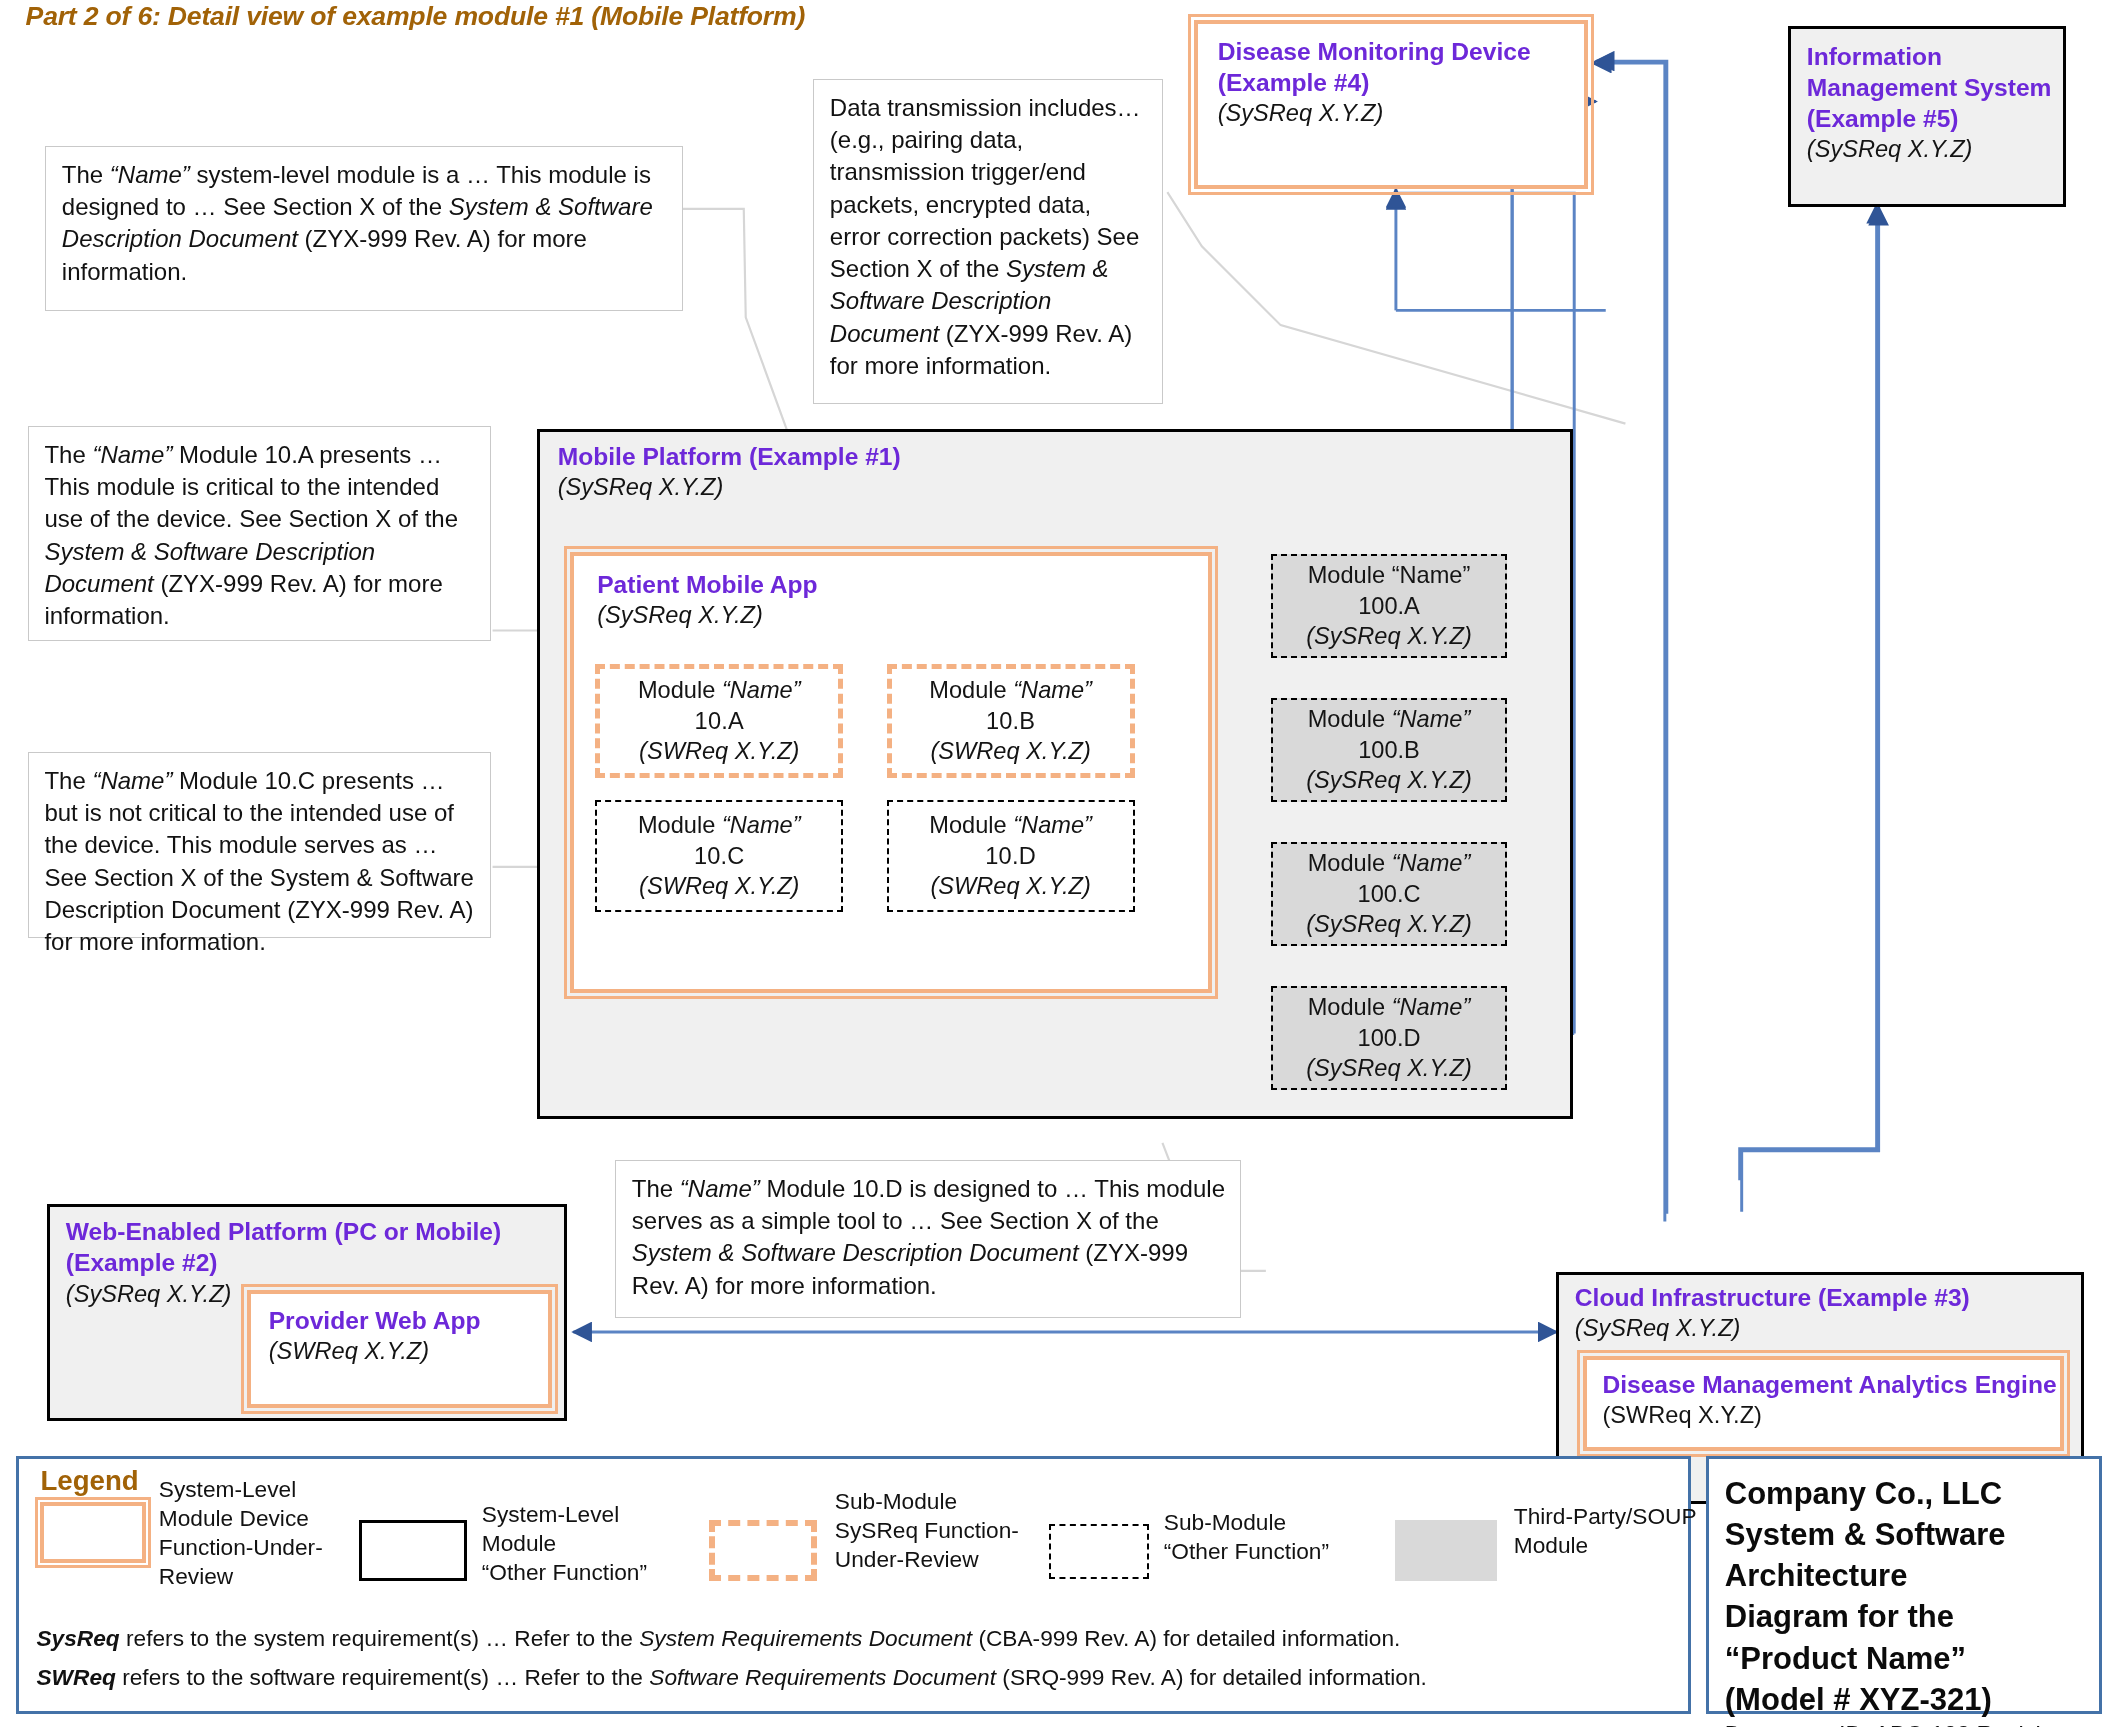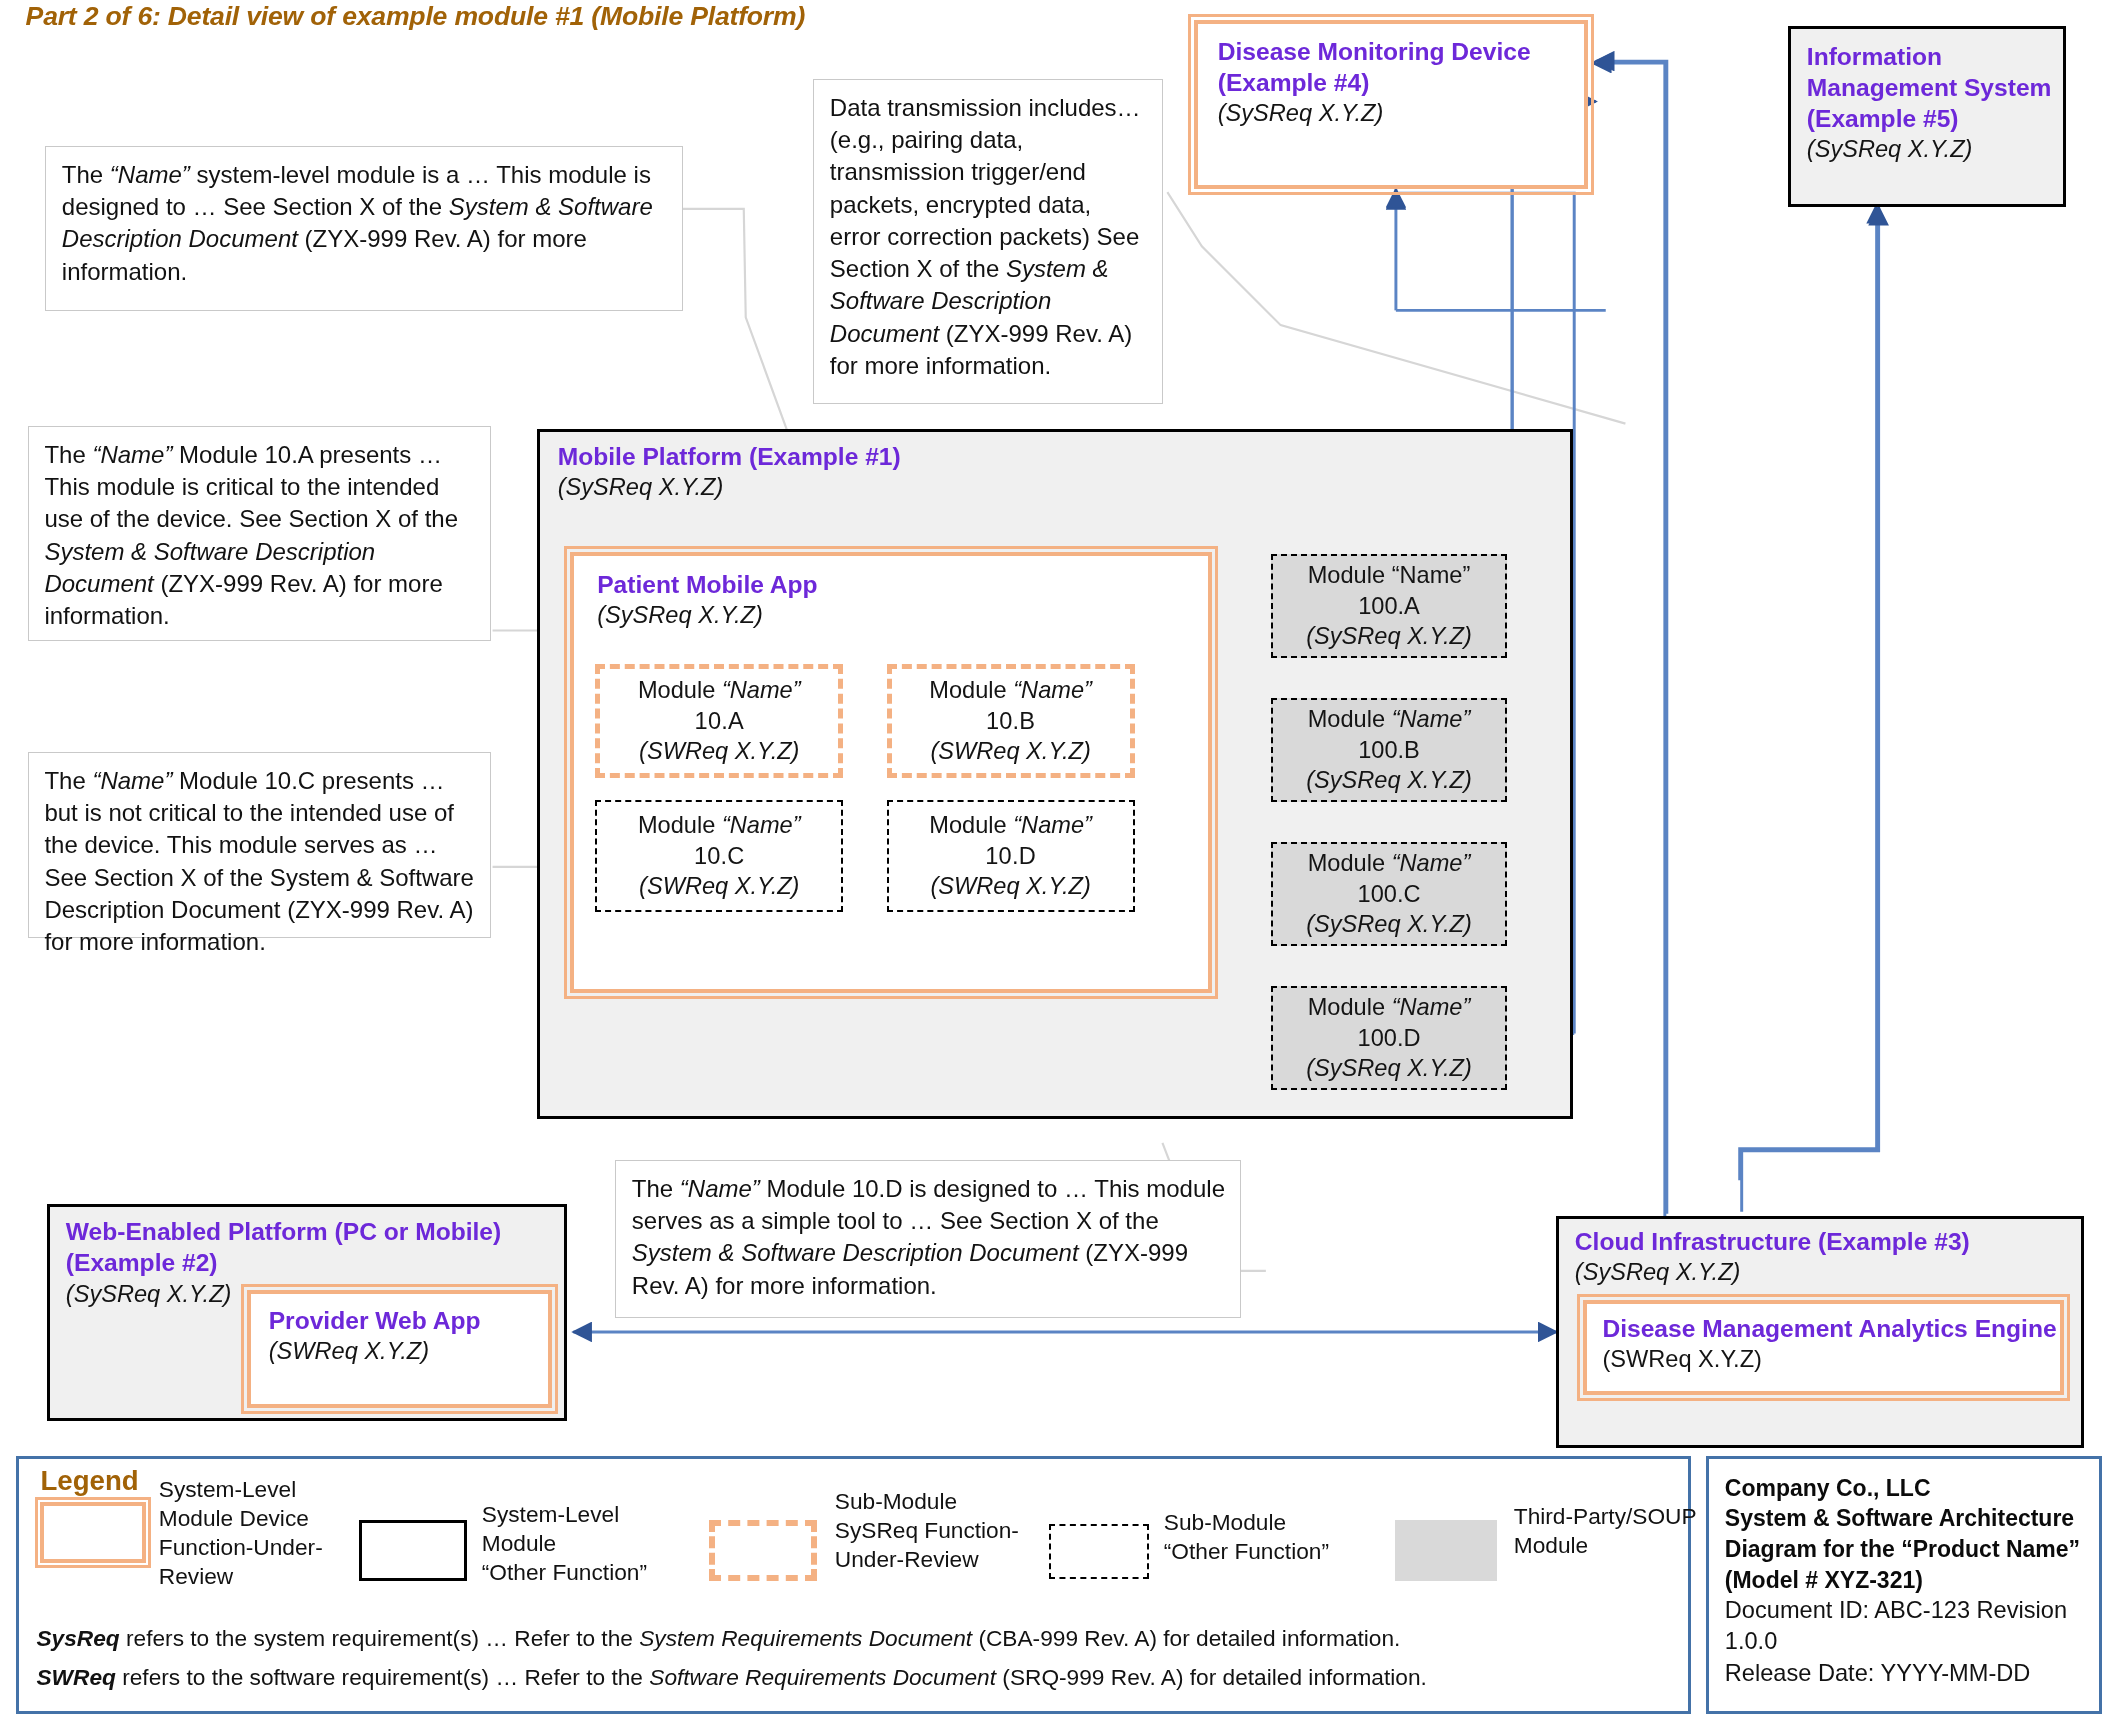--- a/index.html
+++ b/index.html
@@ -96,21 +96,21 @@
   }
   .lg-foot b{font-weight:bold;font-style:italic;}
   .lg-foot i{font-style:italic;}
 
   
   #title-block{
     left:1706px; top:1456px; width:396px; height:258px;
     border:3px solid #4472a8; background:#ffffff;
     padding:13.8px 13.8px 0 15.8px;
   }
-  #title-block .tb-bold{font-size:23px;font-weight:bold;line-height:1.33;color:#0b0b0b;}
+  #title-block .tb-bold{font-size:31px;font-weight:bold;line-height:1.33;color:#0b0b0b;}
   #title-block .tb-norm{font-size:23.6px;line-height:1.33;color:#121212;}
 
   
   #leaders, #connectors{position:absolute;left:0;top:0;width:2118px;height:1728px;pointer-events:none;}
 </style>
 </head>
 <body>
 
 <div id="canvas">
 
@@ -253,21 +253,21 @@
     <div class="abs boxtitle" style="left:15.8px; top:9.9px; width:493px;">Web-Enabled Platform (PC or Mobile)</div>
     <div class="abs boxtitle" style="left:15.8px; top:41px;">(Example #2)</div>
     <div class="abs boxreq" style="left:15.8px; top:73px;">(SySReq X.Y.Z)</div>
 
     <div class="abs orangebox" style="left:197px; top:83px; width:305px; height:118px; padding:11.8px 0 0 17.7px;">
       <div class="boxtitle">Provider Web App</div>
       <div class="boxreq">(SWReq X.Y.Z)</div>
     </div>
   </div>
 
-  <div class="abs sysbox" style="left:1556px; top:1216px; width:528px; height:232px;">
+  <div class="abs sysbox" style="left:1556px; top:1272px; width:528px; height:232px;">
     <div class="abs boxtitle" style="left:15.8px; top:7.9px;">Cloud Infrastructure  (Example #3)</div>
     <div class="abs boxreq" style="left:15.8px; top:39px;">(SySReq X.Y.Z)</div>
 
     <div class="abs orangebox" style="left:23.6px; top:81px; width:481px; height:95px; padding:9.9px 0 0 15.8px;">
       <div class="boxtitle">Disease Management Analytics Engine</div>
       <div class="boxreq plain">(SWReq X.Y.Z)</div>
     </div>
   </div>
 
   <div class="abs" id="legend-panel">

